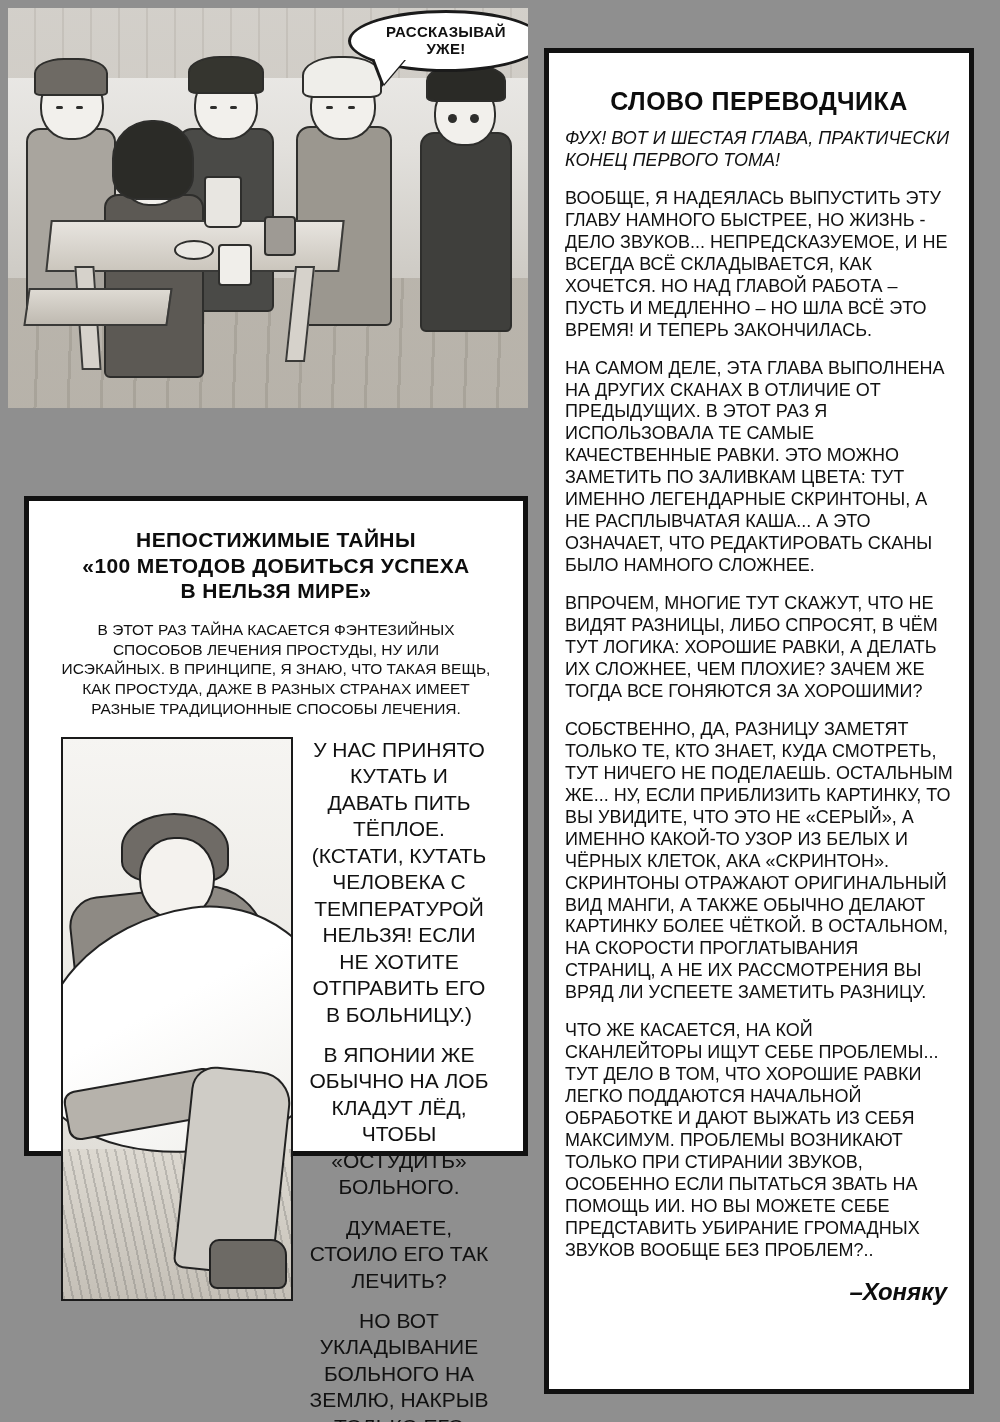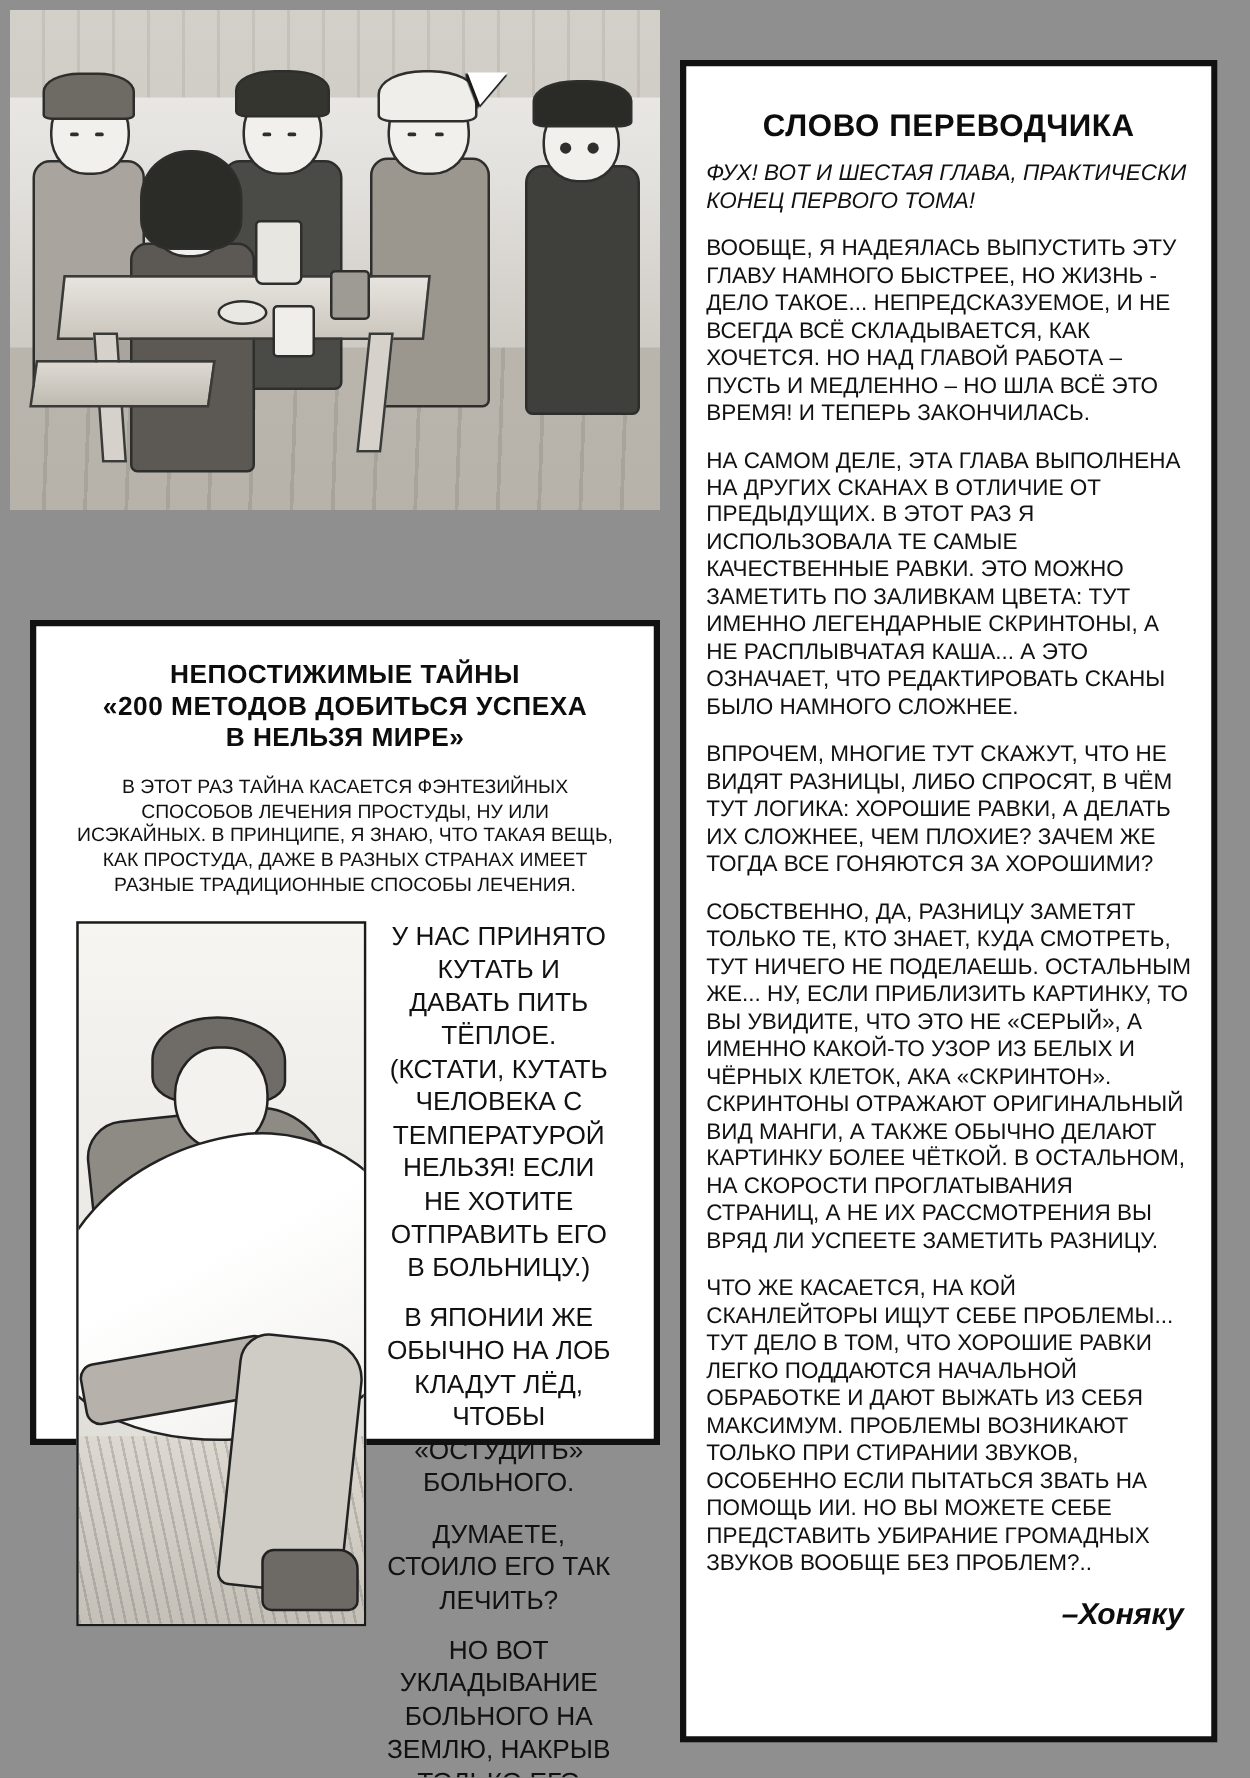--- a/index.html
+++ b/index.html
@@ -339,26 +339,29 @@
     <div class="tp-table"></div>
     <div class="tp-table-leg tp-leg1"></div>
     <div class="tp-table-leg tp-leg2"></div>
     <div class="tp-bench"></div>
     <div class="ch" style="left:210px; top:236px; width:30px; height:38px; background:#f0eeea; border-radius:4px;"></div>
     <div class="ch" style="left:256px; top:208px; width:28px; height:36px; background:#9e9a94; border-radius:4px;"></div>
     <div class="ch" style="left:166px; top:232px; width:36px; height:16px; background:#eae8e3; border-radius:50%;"></div>
     <div class="ch" style="left:196px; top:168px; width:34px; height:48px; background:#e8e6e1; border-radius:4px 4px 6px 6px;"></div>
 
     <div class="bubble-tail"></div>
+    <div class="bubble">
+      <span>РАССКАЗЫВАЙ УЖЕ!</span>
+    </div>
   </div>
 
   <div class="left-panel">
     <div class="lp-title">
       <div>НЕПОСТИЖИМЫЕ ТАЙНЫ</div>
-      <div>«200 МЕТОДОВ ДОБИТЬСЯ УСПЕХА</div>
+      <div>«100 МЕТОДОВ ДОБИТЬСЯ УСПЕХА</div>
       <div>В НЕЛЬЗЯ МИРЕ»</div>
     </div>
     <div class="lp-intro">В ЭТОТ РАЗ ТАЙНА КАСАЕТСЯ ФЭНТЕЗИЙНЫХ СПОСОБОВ ЛЕЧЕНИЯ ПРОСТУДЫ, НУ ИЛИ ИСЭКАЙНЫХ. В ПРИНЦИПЕ, Я ЗНАЮ, ЧТО ТАКАЯ ВЕЩЬ, КАК ПРОСТУДА, ДАЖЕ В РАЗНЫХ СТРАНАХ ИМЕЕТ РАЗНЫЕ ТРАДИЦИОННЫЕ СПОСОБЫ ЛЕЧЕНИЯ.</div>
 
     <div class="lp-split">
       <div class="lp-art">
         <div class="art-sky"></div>
         <div class="art-grass"></div>
         <div class="art-body"></div>
         <div class="art-hair"></div>
@@ -374,21 +377,21 @@
         <p>ДУМАЕТЕ, СТОИЛО ЕГО ТАК ЛЕЧИТЬ?</p>
         <p>НО ВОТ УКЛАДЫВАНИЕ БОЛЬНОГО НА ЗЕМЛЮ, НАКРЫВ ТОЛЬКО ЕГО ПОЯС ШАРФОМ... ЗЕМЛЯ ХОЛОДНАЯ, ОБЫЧНО ДАЖЕ ЛЕДЯНАЯ. ДА И МЁРЗНУТ ОБЫЧНО КОНЕЧНОСТИ, ТО ЕСТЬ ЛАДОНИ И СТУПНИ, А НЕ ТАЛИЯ.</p>
       </div>
     </div>
   </div>
 
   <div class="right-panel">
     <div class="rp-title">СЛОВО ПЕРЕВОДЧИКА</div>
     <div class="rp-body">
       <p class="italic">ФУХ! ВОТ И ШЕСТАЯ ГЛАВА, ПРАКТИЧЕСКИ КОНЕЦ ПЕРВОГО ТОМА!</p>
-      <p>ВООБЩЕ, Я НАДЕЯЛАСЬ ВЫПУСТИТЬ ЭТУ ГЛАВУ НАМНОГО БЫСТРЕЕ, НО ЖИЗНЬ - ДЕЛО ТАКОЕ... НЕПРЕДСКАЗУЕМОЕ, И НЕ ВСЕГДА ВСЁ СКЛАДЫВАЕТСЯ, КАК ХОЧЕТСЯ. НО НАД ГЛАВОЙ РАБОТА – ПУСТЬ И МЕДЛЕННО – НО ШЛА ВСЁ ЭТО ВРЕМЯ! И ТЕПЕРЬ ЗАКОНЧИЛАСЬ.</p>
+      <p>ВООБЩЕ, Я НАДЕЯЛАСЬ ВЫПУСТИТЬ ЭТУ ГЛАВУ НАМНОГО БЫСТРЕЕ, НО ЖИЗНЬ - ДЕЛО ЗВУКОВ... НЕПРЕДСКАЗУЕМОЕ, И НЕ ВСЕГДА ВСЁ СКЛАДЫВАЕТСЯ, КАК ХОЧЕТСЯ. НО НАД ГЛАВОЙ РАБОТА – ПУСТЬ И МЕДЛЕННО – НО ШЛА ВСЁ ЭТО ВРЕМЯ! И ТЕПЕРЬ ЗАКОНЧИЛАСЬ.</p>
       <p>НА САМОМ ДЕЛЕ, ЭТА ГЛАВА ВЫПОЛНЕНА НА ДРУГИХ СКАНАХ В ОТЛИЧИЕ ОТ ПРЕДЫДУЩИХ. В ЭТОТ РАЗ Я ИСПОЛЬЗОВАЛА ТЕ САМЫЕ КАЧЕСТВЕННЫЕ РАВКИ. ЭТО МОЖНО ЗАМЕТИТЬ ПО ЗАЛИВКАМ ЦВЕТА: ТУТ ИМЕННО ЛЕГЕНДАРНЫЕ СКРИНТОНЫ, А НЕ РАСПЛЫВЧАТАЯ КАША... А ЭТО ОЗНАЧАЕТ, ЧТО РЕДАКТИРОВАТЬ СКАНЫ БЫЛО НАМНОГО СЛОЖНЕЕ.</p>
       <p>ВПРОЧЕМ, МНОГИЕ ТУТ СКАЖУТ, ЧТО НЕ ВИДЯТ РАЗНИЦЫ, ЛИБО СПРОСЯТ, В ЧЁМ ТУТ ЛОГИКА: ХОРОШИЕ РАВКИ, А ДЕЛАТЬ ИХ СЛОЖНЕЕ, ЧЕМ ПЛОХИЕ? ЗАЧЕМ ЖЕ ТОГДА ВСЕ ГОНЯЮТСЯ ЗА ХОРОШИМИ?</p>
       <p>СОБСТВЕННО, ДА, РАЗНИЦУ ЗАМЕТЯТ ТОЛЬКО ТЕ, КТО ЗНАЕТ, КУДА СМОТРЕТЬ, ТУТ НИЧЕГО НЕ ПОДЕЛАЕШЬ. ОСТАЛЬНЫМ ЖЕ... НУ, ЕСЛИ ПРИБЛИЗИТЬ КАРТИНКУ, ТО ВЫ УВИДИТЕ, ЧТО ЭТО НЕ «СЕРЫЙ», А ИМЕННО КАКОЙ-ТО УЗОР ИЗ БЕЛЫХ И ЧЁРНЫХ КЛЕТОК, АКА «СКРИНТОН». СКРИНТОНЫ ОТРАЖАЮТ ОРИГИНАЛЬНЫЙ ВИД МАНГИ, А ТАКЖЕ ОБЫЧНО ДЕЛАЮТ КАРТИНКУ БОЛЕЕ ЧЁТКОЙ. В ОСТАЛЬНОМ, НА СКОРОСТИ ПРОГЛАТЫВАНИЯ СТРАНИЦ, А НЕ ИХ РАССМОТРЕНИЯ ВЫ ВРЯД ЛИ УСПЕЕТЕ ЗАМЕТИТЬ РАЗНИЦУ.</p>
       <p>ЧТО ЖЕ КАСАЕТСЯ, НА КОЙ СКАНЛЕЙТОРЫ ИЩУТ СЕБЕ ПРОБЛЕМЫ... ТУТ ДЕЛО В ТОМ, ЧТО ХОРОШИЕ РАВКИ ЛЕГКО ПОДДАЮТСЯ НАЧАЛЬНОЙ ОБРАБОТКЕ И ДАЮТ ВЫЖАТЬ ИЗ СЕБЯ МАКСИМУМ. ПРОБЛЕМЫ ВОЗНИКАЮТ ТОЛЬКО ПРИ СТИРАНИИ ЗВУКОВ, ОСОБЕННО ЕСЛИ ПЫТАТЬСЯ ЗВАТЬ НА ПОМОЩЬ ИИ. НО ВЫ МОЖЕТЕ СЕБЕ ПРЕДСТАВИТЬ УБИРАНИЕ ГРОМАДНЫХ ЗВУКОВ ВООБЩЕ БЕЗ ПРОБЛЕМ?..</p>
     </div>
     <div class="rp-sign">–Хоняку</div>
   </div>
 
 </div>
 

